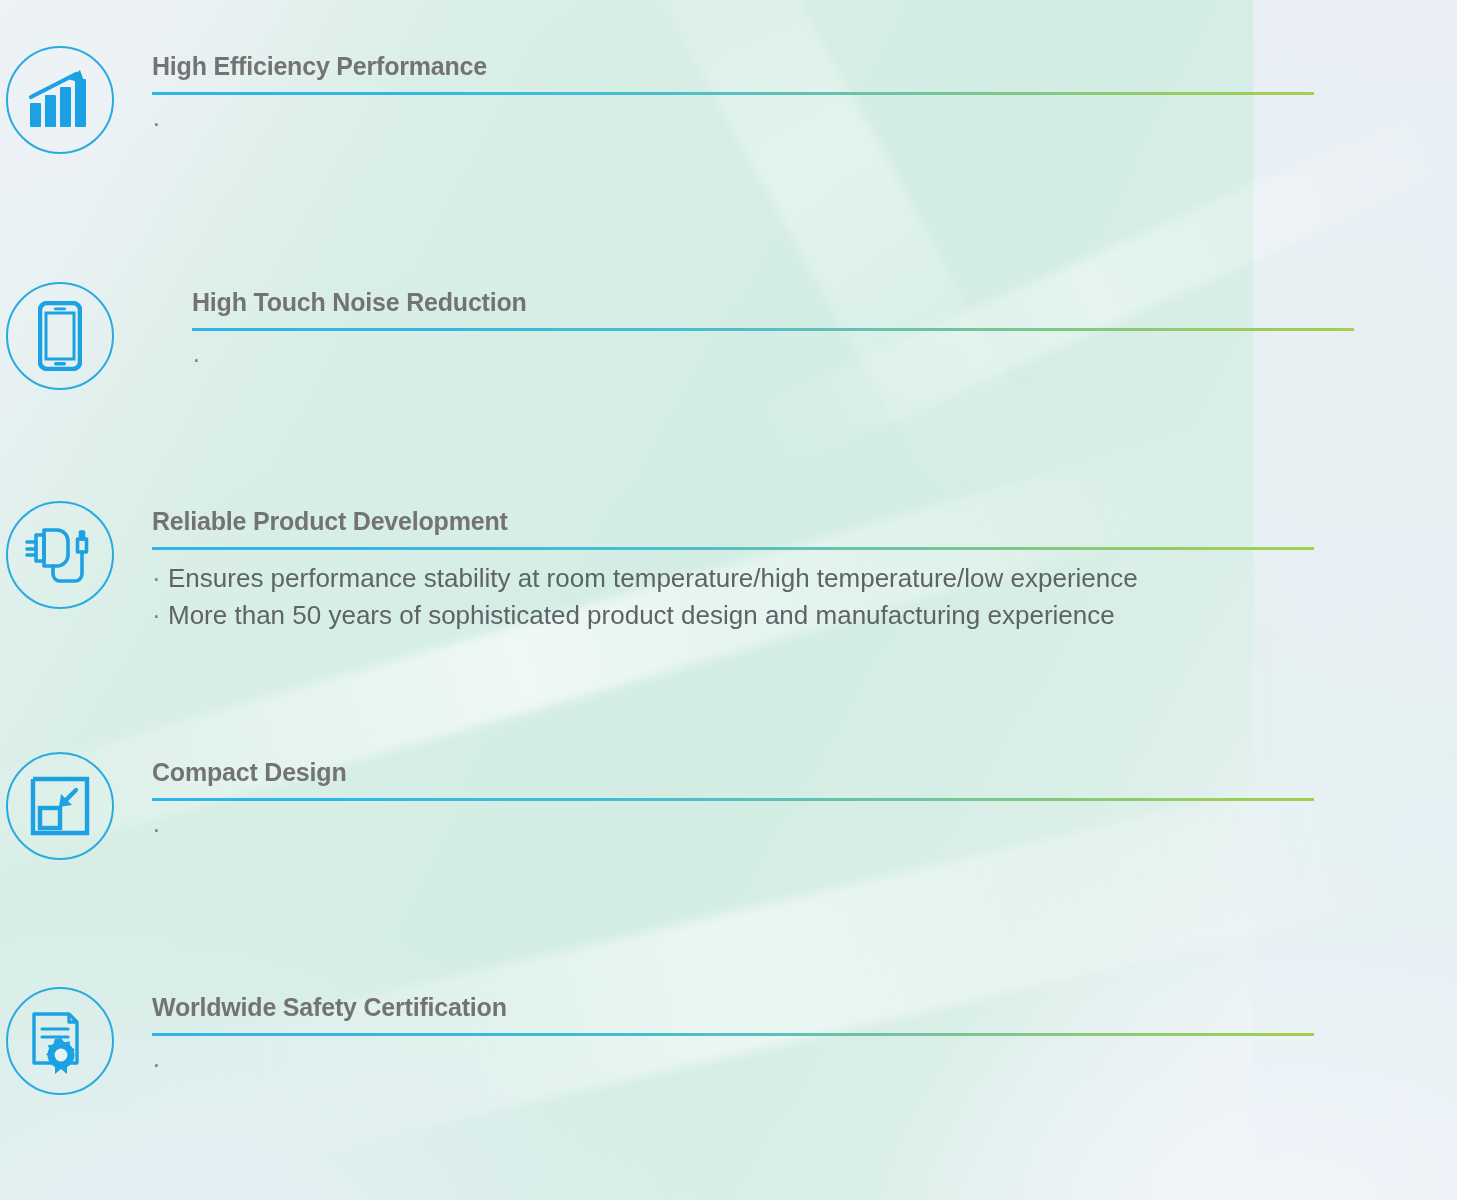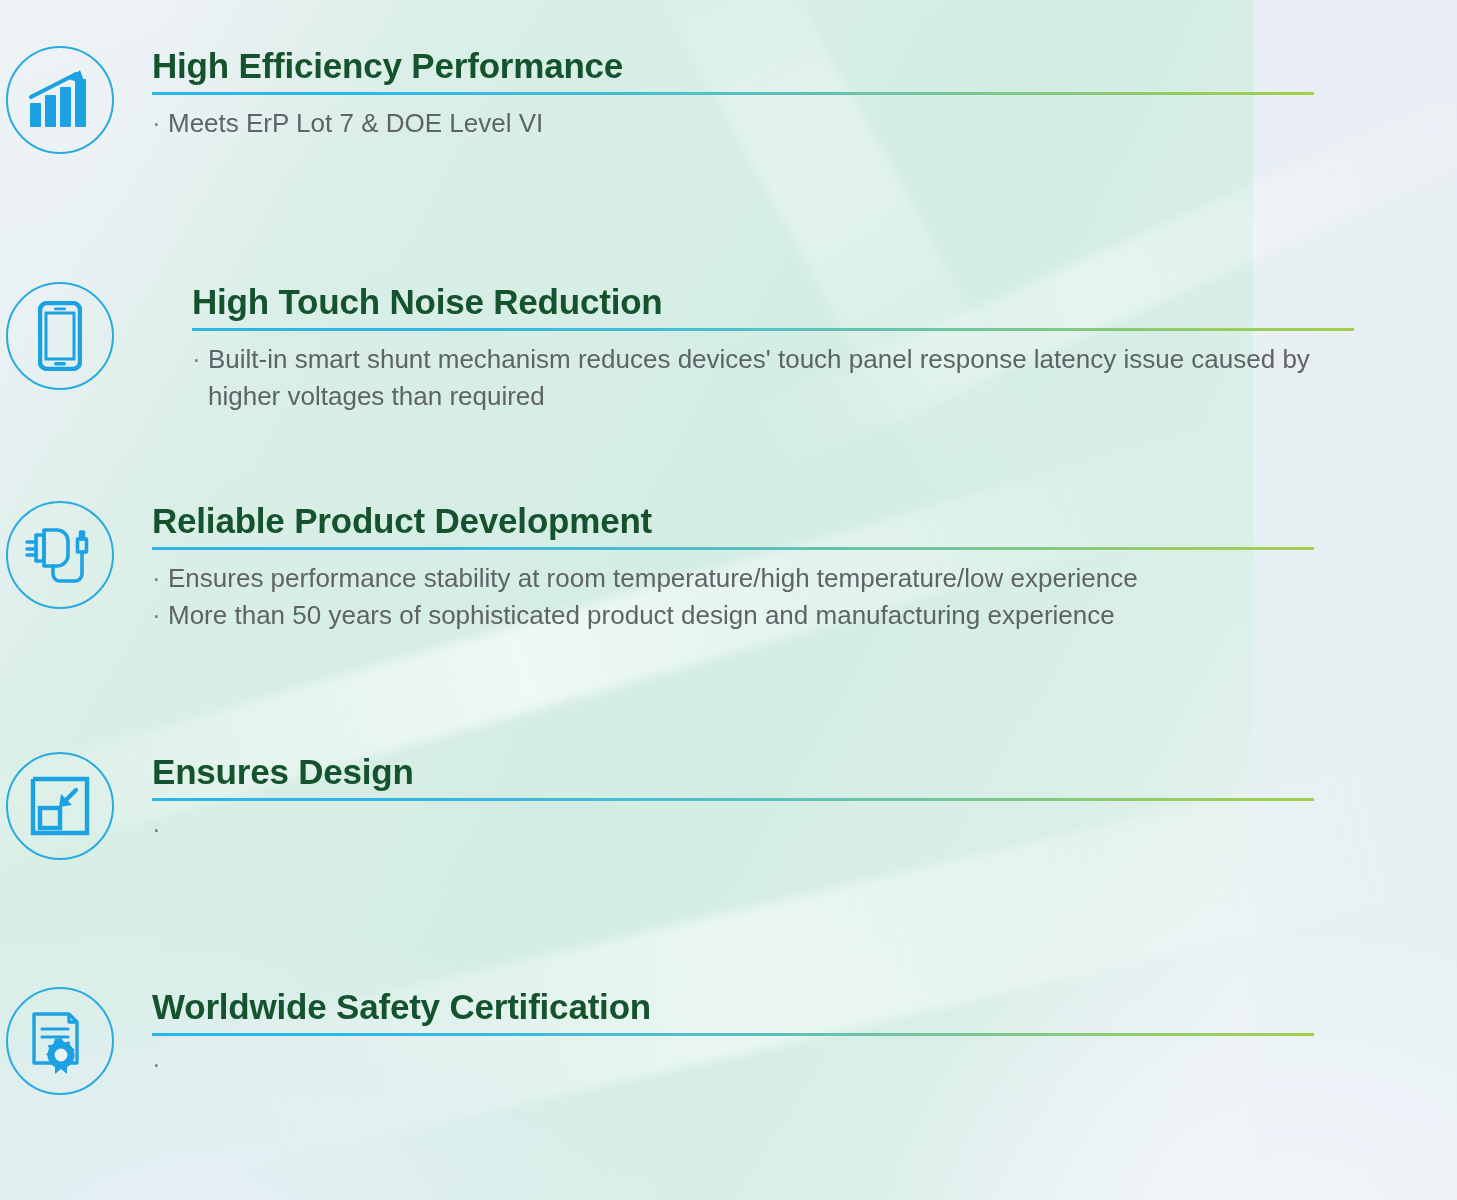--- a/index.html
+++ b/index.html
@@ -165,23 +165,23 @@
     box-sizing: border-box;
   }
   .icon-circle svg { display: block; }
 
   .feature-body {
     flex: 1 1 auto;
     padding-left: 32px;
     padding-right: 0;
   }
   .feature-title {
-    color: #14532d;
+    color: #737373;
     font-weight: bold;
-    font-size: 35px;
+    font-size: 25px;
     line-height: 44px;
     letter-spacing: -0.2px;
     white-space: nowrap;
     margin: 0 0 4px 0;
     font-family: "Liberation Sans", sans-serif;
   }
   .feature-divider {
     width: 1162px;
     height: 3px;
     border: 0;
@@ -261,21 +261,20 @@
           </svg>
         </span>
       </div>
     </div>
     <div class="feature-body">
       <div class="feature-title">High Efficiency Performance</div>
       <hr class="feature-divider">
       <ul class="bullets">
         <li class="bullet">
           <span class="bullet-dot">·</span>
-          <span class="bullet-text">Meets ErP Lot 7 &amp; DOE Level VI</span>
         </li>
       </ul>
     </div>
   </div>
 
   <div class="feature-row" id="row-1">
     <div class="icon-wrap">
       <div class="icon-circle">
         <span>
           <svg width="44" height="70" viewBox="0 0 44 70">
@@ -286,21 +285,20 @@
           </svg>
         </span>
       </div>
     </div>
     <div class="feature-body">
       <div class="feature-title">High Touch Noise Reduction</div>
       <hr class="feature-divider">
       <ul class="bullets">
         <li class="bullet">
           <span class="bullet-dot">·</span>
-          <span class="bullet-text">Built-in smart shunt mechanism reduces devices' touch panel response latency issue caused by higher voltages than required</span>
         </li>
       </ul>
     </div>
   </div>
 
   <div class="feature-row" id="row-2">
     <div class="icon-wrap">
       <div class="icon-circle">
         <span>
           <svg width="74" height="66" viewBox="0 0 74 66">
@@ -353,21 +351,21 @@
 
             <g stroke="#1CA2E3" stroke-width="4.4" stroke-linecap="round" fill="none">
               <path d="M46 14 L32 28"></path>
             </g>
             <path d="M29 31 L31 18 L42 29 Z" fill="#1CA2E3"></path>
           </svg>
         </span>
       </div>
     </div>
     <div class="feature-body">
-      <div class="feature-title">Ensures Design</div>
+      <div class="feature-title">Compact Design</div>
       <hr class="feature-divider">
       <ul class="bullets">
         <li class="bullet">
           <span class="bullet-dot">·</span>
         </li>
       </ul>
     </div>
   </div>
 
   <div class="feature-row" id="row-4">

